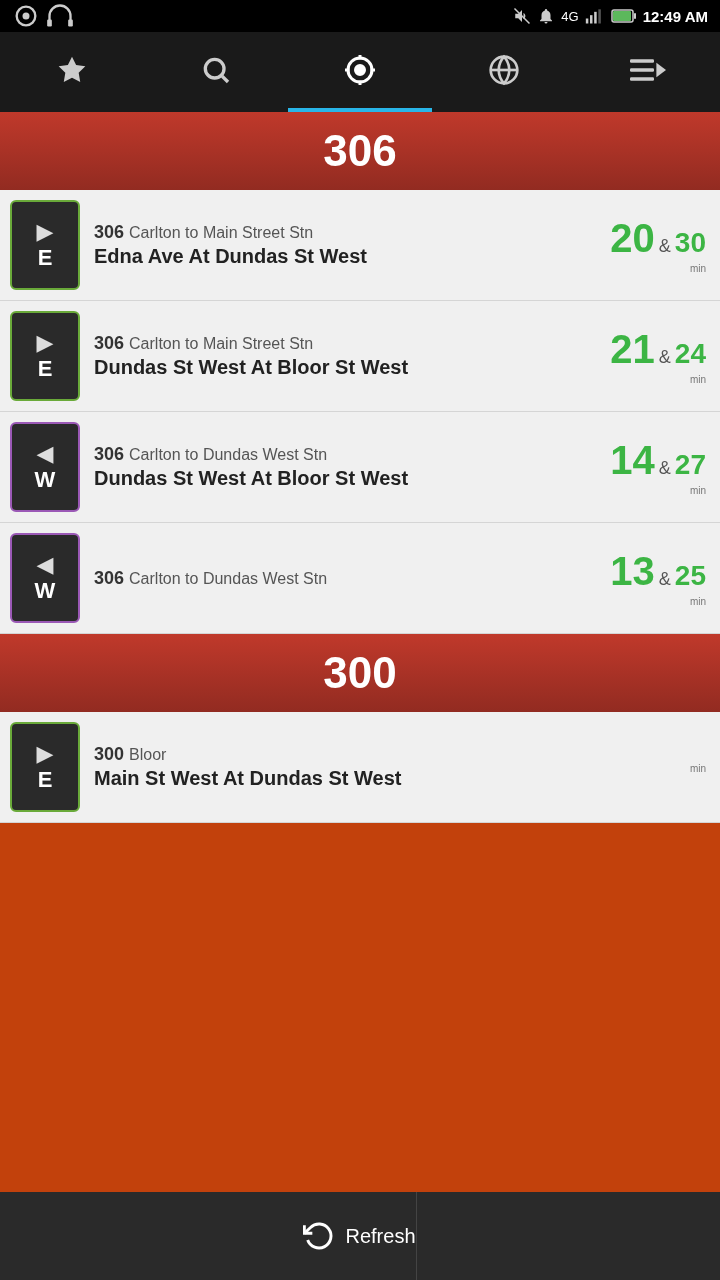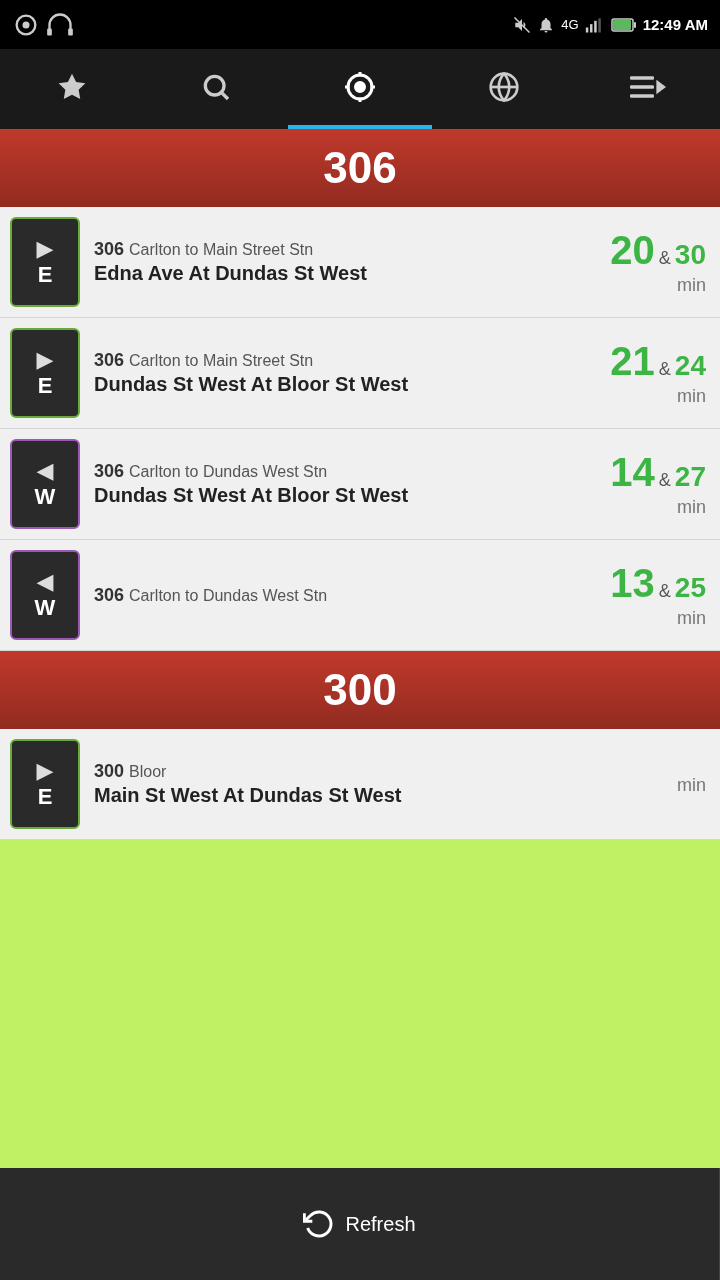--- a/index.html
+++ b/index.html
@@ -10,21 +10,21 @@
       font-family: 'Arial', sans-serif;
       overflow: hidden;
       display: flex;
       flex-direction: column;
     }
 
     
     #status-bar {
       background: #000;
       color: #fff;
-      height: 49px;
+      height: 32px;
       display: flex;
       align-items: center;
       justify-content: space-between;
       padding: 16px 12px;
       font-size: 13px;
       flex-shrink: 0;
     }
     .status-left { display: flex; align-items: center; gap: 6px; }
     .status-right { display: flex; align-items: center; gap: 6px; font-size: 13px; }
 
@@ -48,21 +48,21 @@
     }
     .nav-item.active {
       border-bottom: 4px solid #29b6e8;
       color: #fff;
     }
 
     
     #content {
       flex: 1;
       overflow-y: auto;
-      background: #bef264;
+      background: #c2410c;
     }
 
     
     .section-header {
       background: linear-gradient(to bottom, #c0392b, #922b21);
       color: #fff;
       text-align: center;
       font-size: 44px;
       font-weight: bold;
       padding: 14px 0;
@@ -148,34 +148,35 @@
     .arrival-times .amp {
       font-size: 18px;
       color: #555;
     }
     .arrival-times .time-secondary {
       font-size: 28px;
       font-weight: bold;
       color: #3cb544;
     }
     .arrival-times .min-label {
-      font-size: 18px;
+      font-size: 10px;
       color: #777;
       text-align: right;
       display: block;
       margin-top: 2px;
     }
 
     
     #bottom-bar {
       background: #2a2a2a;
-      height: 112px;
+      height: 88px;
       display: flex;
       align-items: center;
       flex-shrink: 0;
+      flex-direction: column;
     }
     .bottom-btn {
       flex: 1;
       display: flex;
       align-items: center;
       justify-content: center;
       gap: 10px;
       color: #fff;
       font-size: 20px;
       height: 100%;

